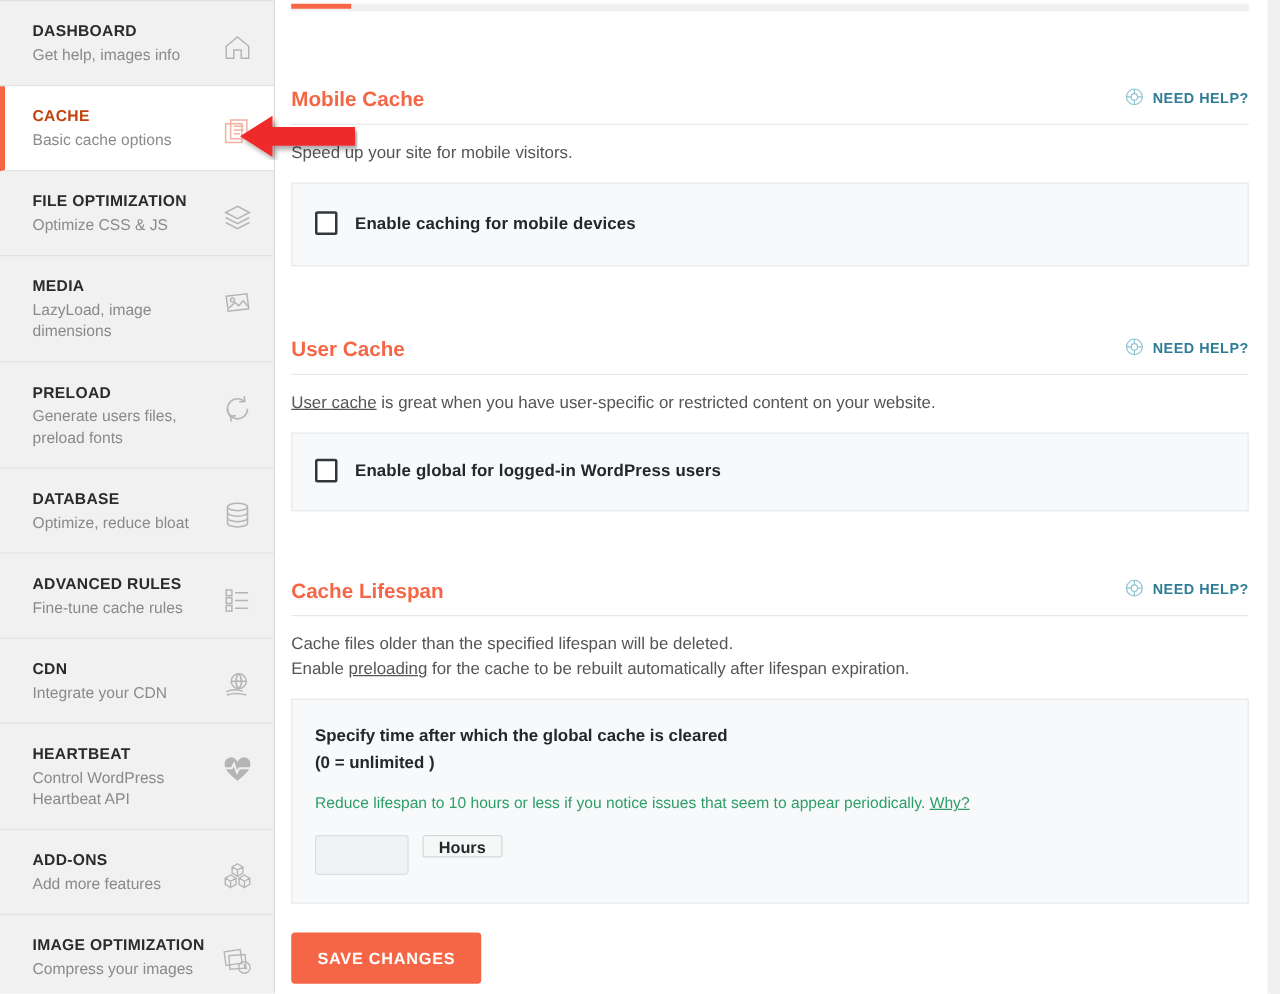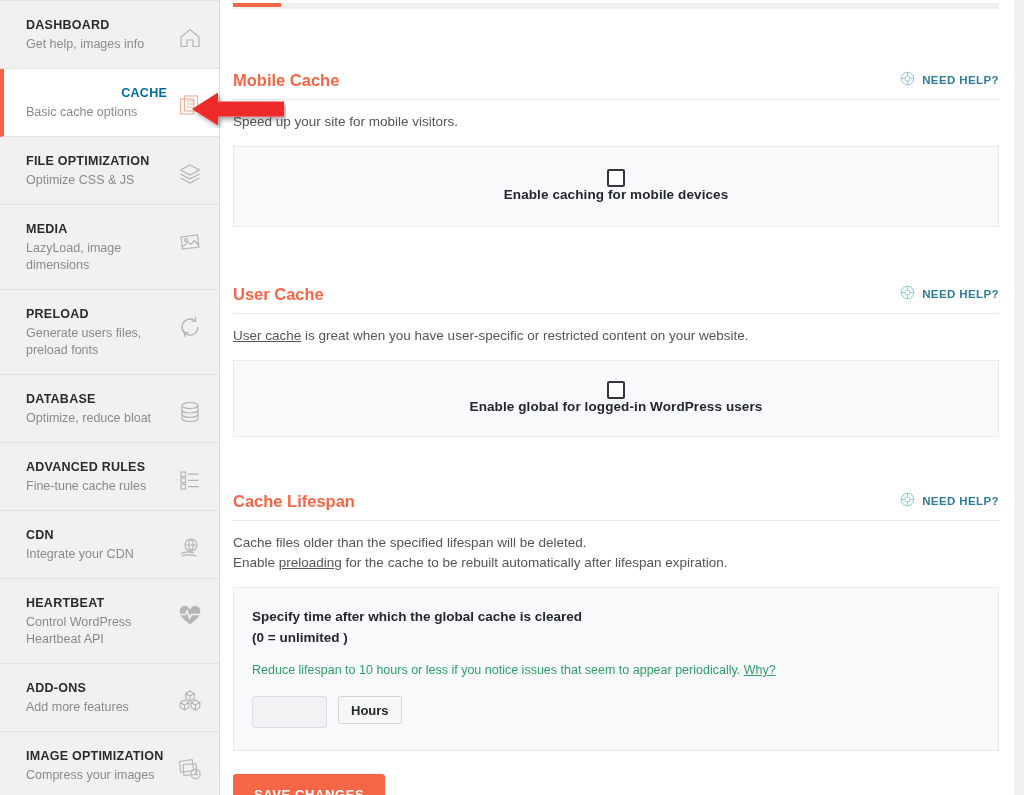--- a/index.html
+++ b/index.html
@@ -52,21 +52,21 @@
   .nav-text { flex: 1; padding-right: 8px; }
 
   .nav-title {
     font-size: 12.5px;
     font-weight: bold;
     letter-spacing: .25px;
     color: #2b2b2b;
     line-height: 17px;
     text-transform: uppercase;
   }
-  .nav-item.active .nav-title { color: #0369a1; text-align: right; }
+  .nav-item.active .nav-title { color: #c2410c; }
 
   .nav-sub {
     font-size: 12.5px;
     color: #8a8a8a;
     line-height: 17px;
     margin-top: 2px;
     font-weight: normal;
   }
 
   .nav-icon {
@@ -154,23 +154,22 @@
   .panel {
     background: #f8f9fa;
     border: 1px solid #e8eaec;
     margin-top: 14px;
     padding: 20px 18px;
   }
 
   .checkrow {
     display: flex;
     align-items: center;
-    gap: 0;
-    cursor: pointer;
-    flex-direction: column;
+    gap: 14px;
+    cursor: pointer;
   }
 
   .checkbox {
     width: 18px;
     height: 19px;
     flex: 0 0 18px;
     border: 2px solid #32373c;
     border-radius: 2px;
     background: #ffffff;
   }
@@ -215,21 +214,21 @@
     border-radius: 3px;
     background: #f1f2f4;
     font-family: "Liberation Sans", sans-serif;
     font-size: 13px;
     color: #23282d;
     padding: 0 8px;
   }
 
   .hours-btn {
     min-width: 58px;
-    height: 28px;
+    height: 18px;
     border: 1px solid #d5d8db;
     background: #f6f7f7;
     border-radius: 2px;
     font-family: "Liberation Sans", sans-serif;
     font-size: 13px;
     font-weight: bold;
     color: #23282d;
     cursor: pointer;
     padding: 0 12px;
   }

